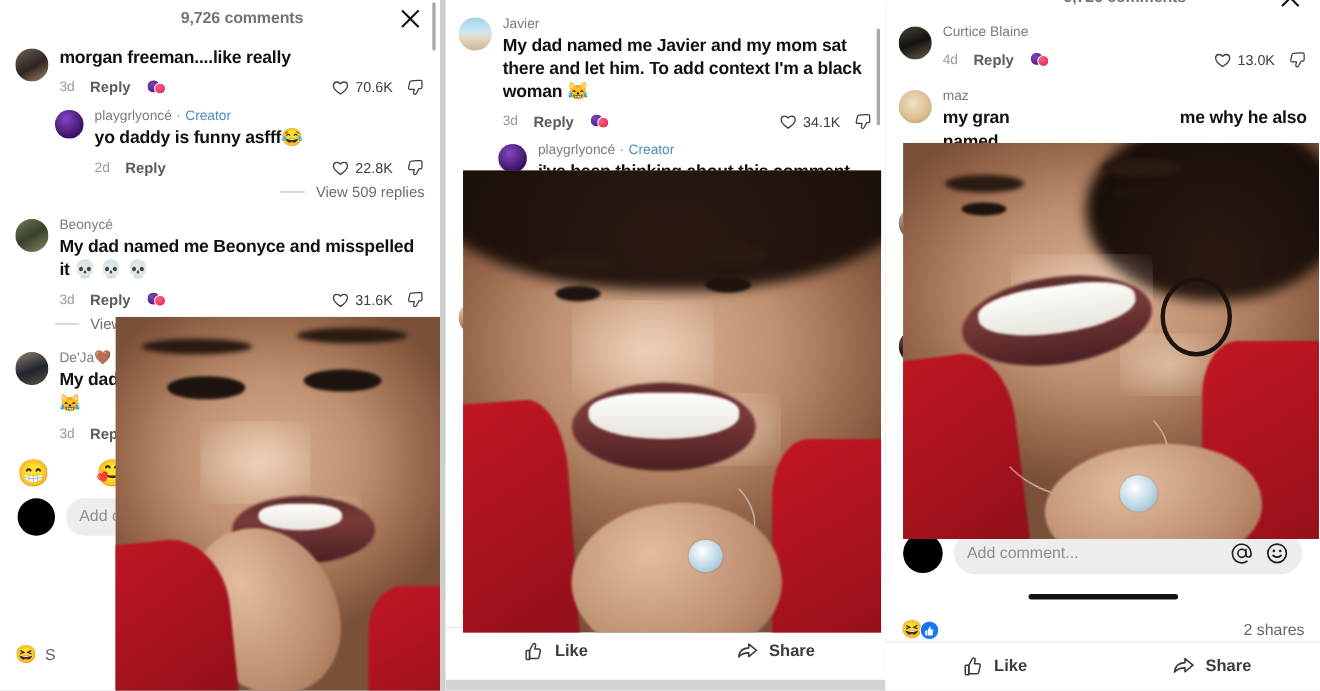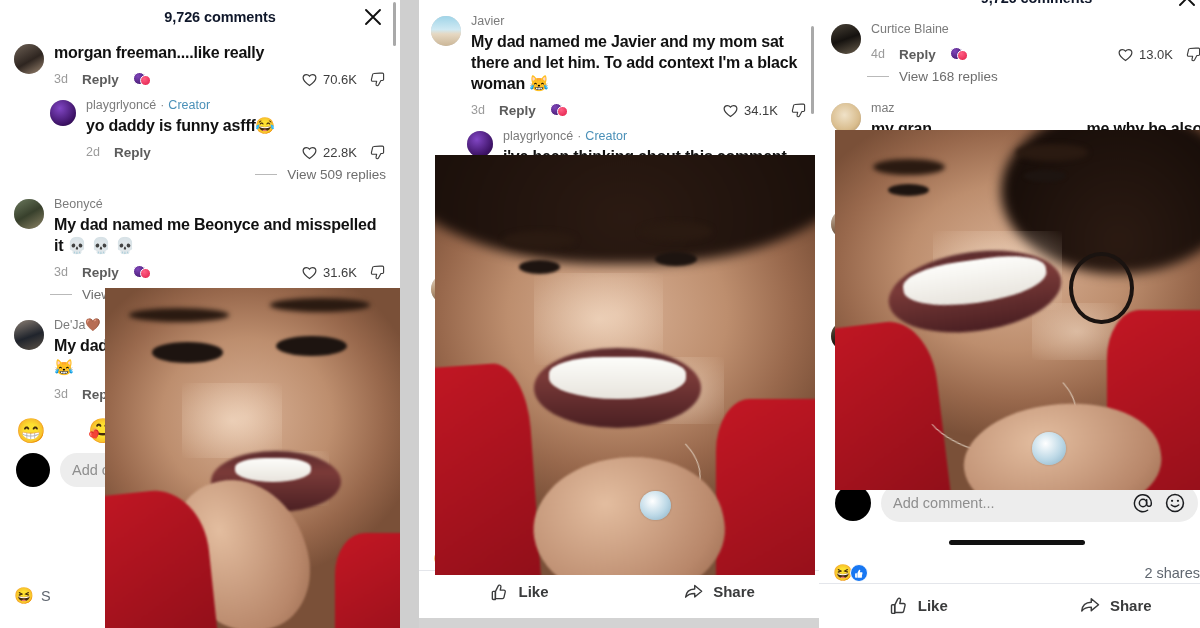--- a/index.html
+++ b/index.html
@@ -23,21 +23,21 @@
   .p3 { width: 395px; }
 
   
   .cm-header {
     position: relative;
     height: 34px;
     display: flex; align-items: center; justify-content: center;
     background: #fff;
   }
   .cm-header .title {
-    font-size: 14.5px; font-weight: bold; color: #0f172a;
+    font-size: 14.5px; font-weight: bold; color: #737373;
     letter-spacing: -0.1px;
     margin-left: 40px;
   }
   .cm-header .close {
     position: absolute; right: 16px; top: 50%; transform: translateY(-50%);
     width: 22px; height: 22px; cursor: pointer;
   }
   .cm-header .close svg { display:block; }
   .p3 .cm-header { height: 10px; overflow: hidden; }
   .p3 .cm-header .title { font-size: 14.5px; position:relative; top:-7px; }
@@ -398,21 +398,21 @@
         <div class="teeth" style="left:44%; top:50%; width:26%; height:7%;"></div>
         <div class="hand" style="left:24%; top:56%; width:44%; height:46%; transform:rotate(-18deg);"></div>
         <div class="red" style="left:-8%; top:60%; width:44%; height:48%; border-radius:18% 40% 0 0; transform:rotate(-6deg);"></div>
         <div class="red" style="left:78%; top:72%; width:34%; height:40%; border-radius:30% 10% 0 0;"></div>
       </div>
     </div>
   </div>
 
   <div class="divider-v"></div>
 
-  <div class="panel p2" style="margin-left:14px;">
+  <div class="panel p2" style="margin-left:0;">
 
     <div class="sbar" style="right:5px; top:26px; height:88px;"></div>
 
     <div class="list" style="padding-top:6px;">
 
       <div class="comment">
         <div class="avatar">
           <i style="background:linear-gradient(180deg,#9fd4e8 0%,#cfe9f3 45%,#e6d8c2 60%,#cbb697 100%);"></i>
         </div>
         <div class="body">
@@ -645,24 +645,20 @@
                 <span>13.0K</span>
               </span>
               <svg width="17" height="17" viewBox="0 0 24 24">
                   <path d="M15.5 3 H19 a1.6 1.6 0 0 1 1.6 1.6 v7.2 a1.6 1.6 0 0 1 -1.6 1.6 h-2.2 l-3.4 6.3 a2 2 0 0 1 -2.5 .9 a1.7 1.7 0 0 1 -1 -2 l.9 -4.1 H5.2 a1.8 1.8 0 0 1 -1.8 -2.2 l1.6 -7 A2 2 0 0 1 7 3.6 Z" fill="none" stroke="#3d3d3d" stroke-width="1.6" stroke-linejoin="round"></path>
                 </svg>
             </span>
           </div>
         </div>
       </div>
 
-      <div class="viewreplies">
-        <span class="dash"></span>
-        <span>View 168 replies</span>
-      </div>
 
       <div class="comment" style="padding-top:14px;">
         <div class="avatar">
           <i style="background:radial-gradient(circle at 45% 40%,#f0e2c8,#d9bd8e 60%,#a98a5c);"></i>
         </div>
         <div class="body">
           <div class="uname">
             <span>maz</span>
           </div>
           <div class="ctext">

